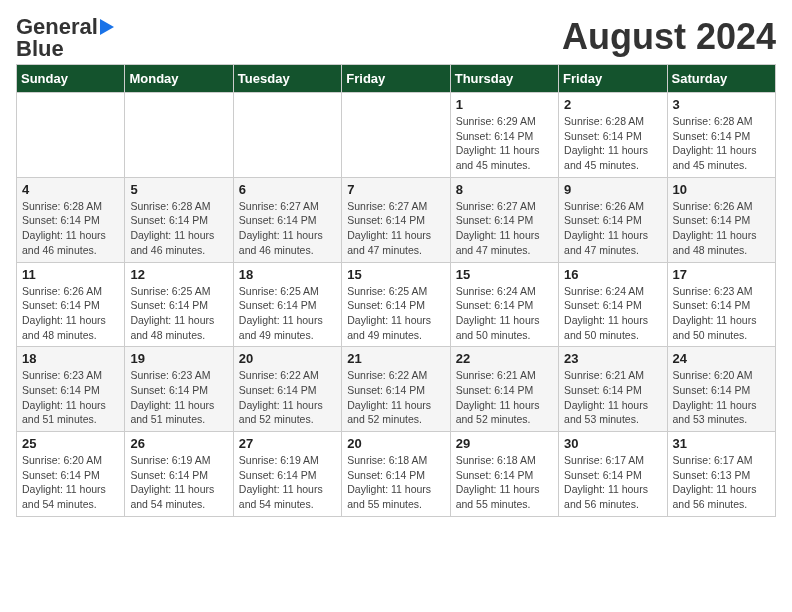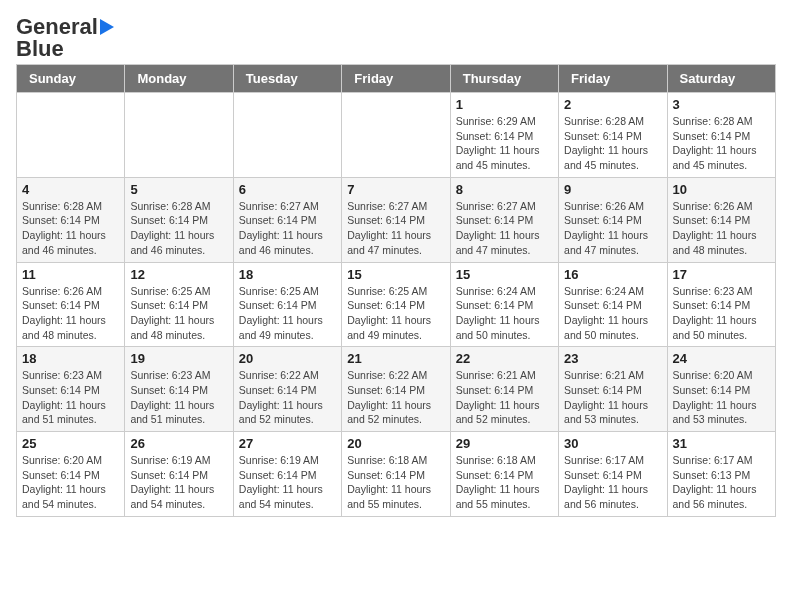--- a/index.html
+++ b/index.html
@@ -52,23 +52,23 @@
     .location {
       font-size: 16px;
       color: #555;
     }
     .calendar {
       width: 100%;
       border-collapse: collapse;
       font-size: 11px;
     }
     .calendar th {
-      background: #737373;
+      background: #14532d;
       color: #fff;
-      padding: 6px 12px;
+      padding: 6px 4px;
       text-align: left;
       font-size: 13px;
       font-weight: bold;
       border: 1px solid #ccc;
     }
     .calendar td {
       border: 1px solid #ccc;
       vertical-align: top;
       padding: 4px 5px;
       width: 108px;
@@ -98,20 +98,21 @@
 
 <div class="header">
   <div class="logo">
     <div class="logo-line">
       <span class="logo-text">General</span>
       <span class="logo-arrow"></span>
     </div>
     <span class="logo-text blue">Blue</span>
   </div>
   <div class="title-block">
+    <div class="month-year">August 2024</div>
   </div>
 </div>
 
 <table class="calendar">
   <thead>
     <tr>
     <th>Sunday</th>
         <th>Monday</th>
         <th>Tuesday</th>
         <th>Friday</th>

